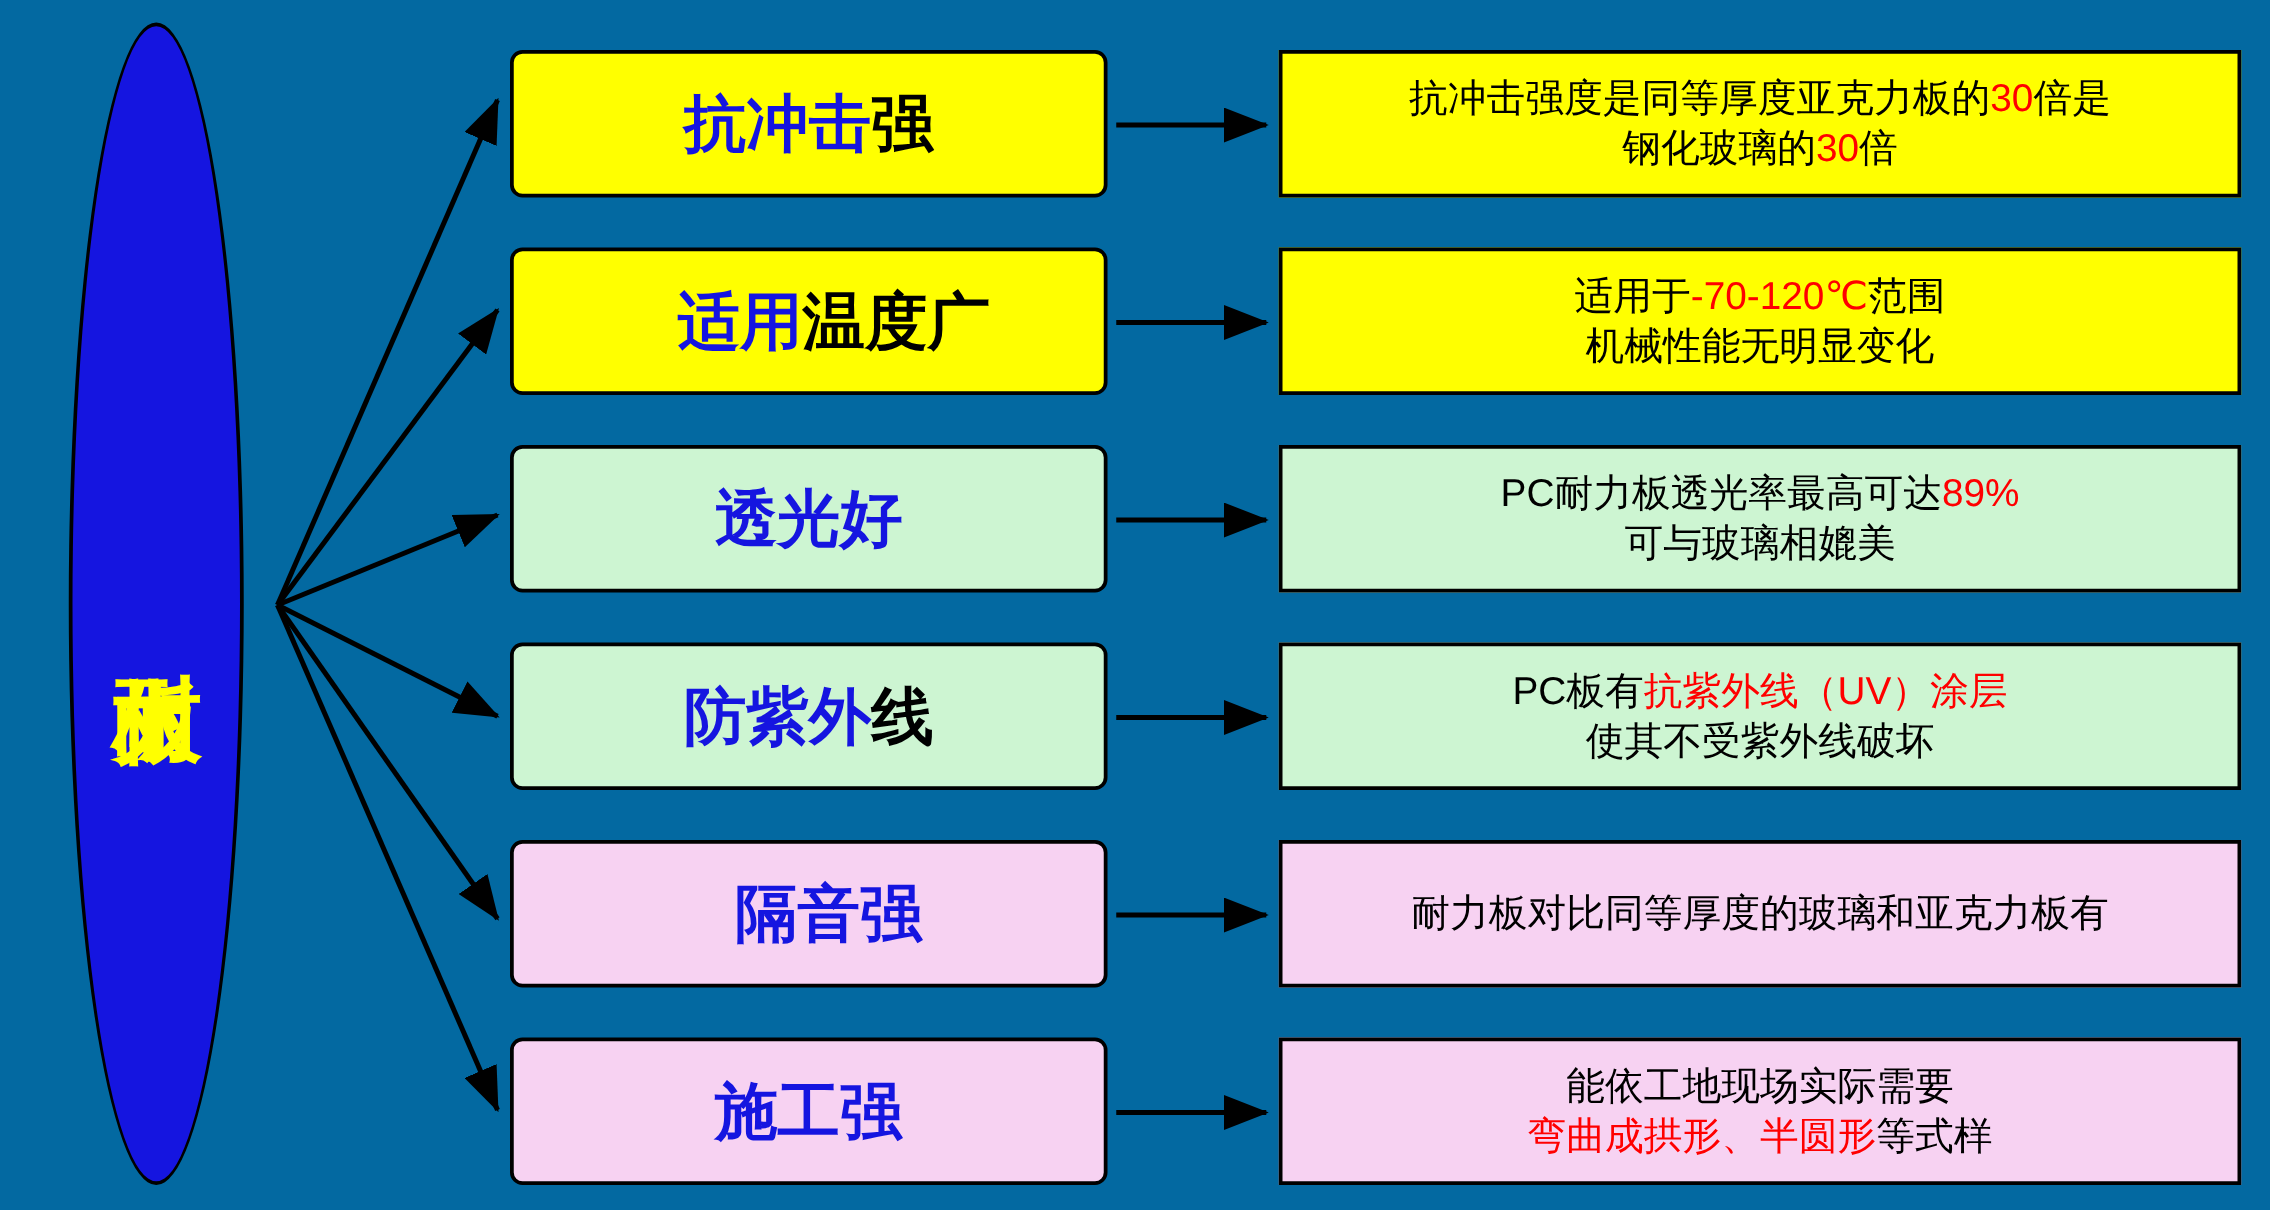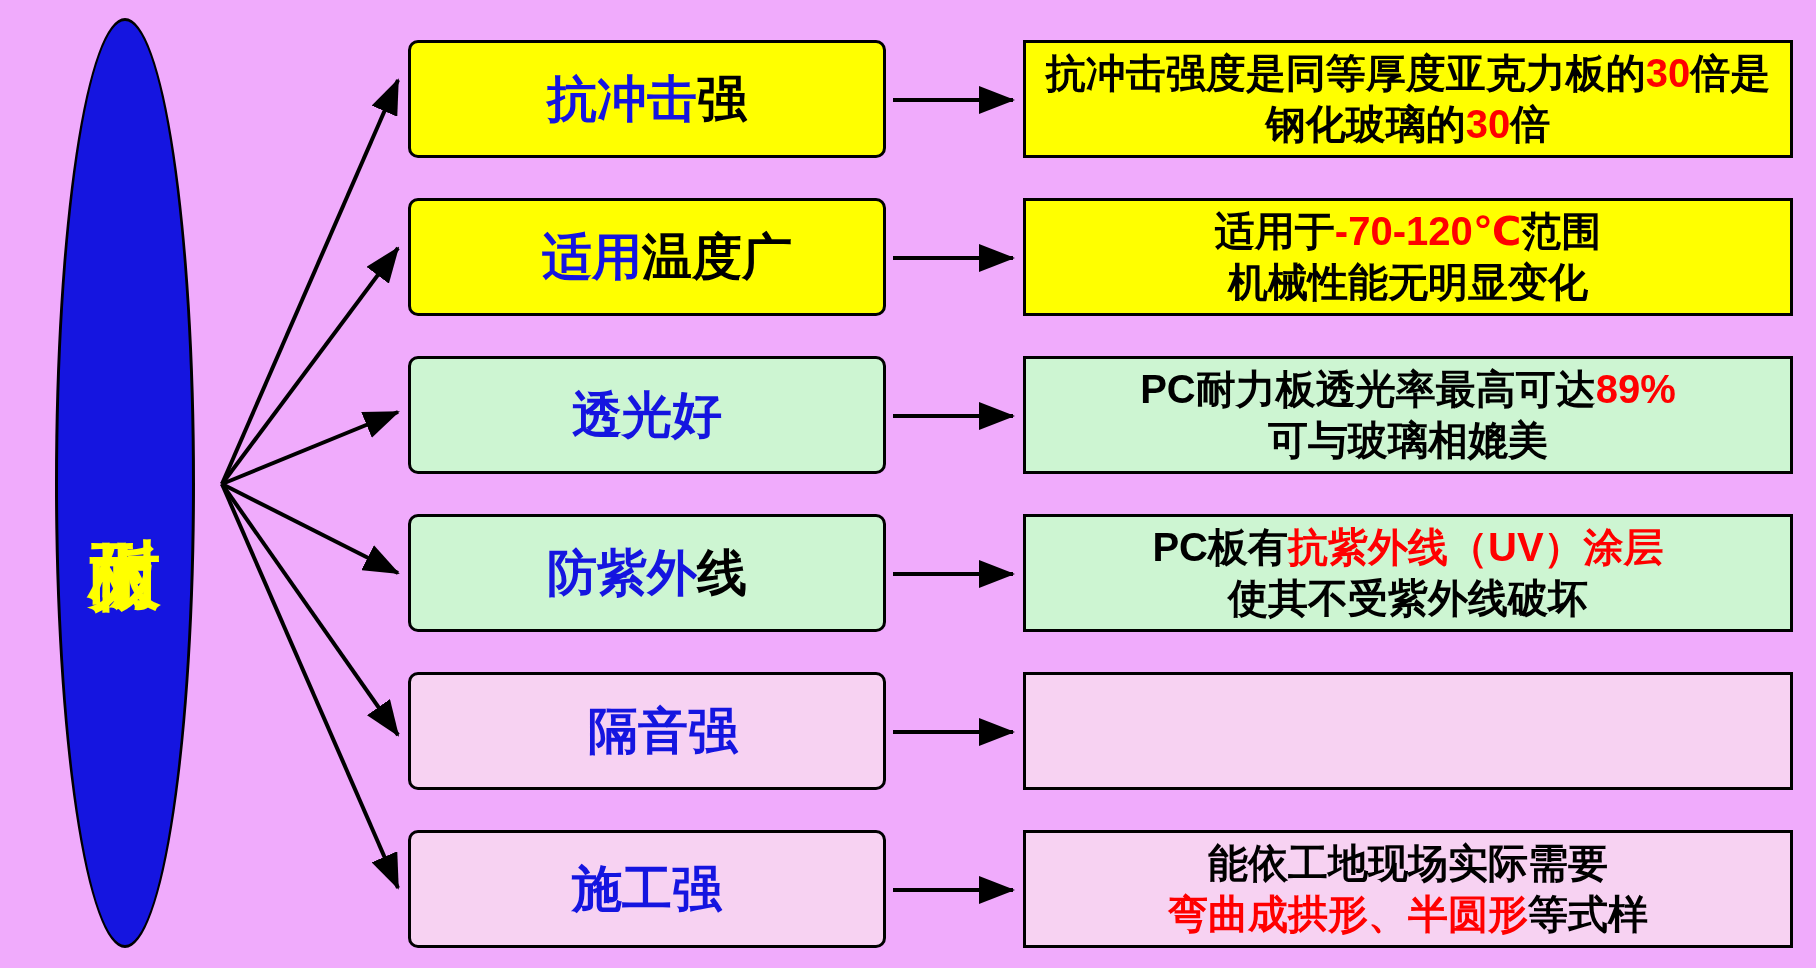--- a/index.html
+++ b/index.html
@@ -10,21 +10,21 @@
   body {
     width: 1816px;
     height: 968px;
     font-family: "Liberation Sans", "DejaVu Sans", sans-serif;
     overflow: hidden;
   }
   #stage {
     position: relative;
     width: 1816px;
     height: 968px;
-    background: #f0abfc;
+    background: #0369a1;
   }
 
   
   #root-node {
     position: absolute;
     left: 55px;
     top: 18px;
     width: 140px;
     height: 930px;
     border-radius: 50% / 50%;
@@ -96,22 +96,22 @@
     height: 118px;
     border: 3px solid #000000;
     box-sizing: border-box;
     display: flex;
     align-items: center;
     justify-content: center;
     text-align: center;
     padding: 0 8px;
   }
   .desc-text {
-    font-size: 40px;
-    font-weight: bold;
+    font-size: 31px;
+    font-weight: normal;
     line-height: 1.28;
     color: #000000;
   }
   .desc-text .r { color: #ff0000; }
 
   
 </style>
 </head>
 <body>
 
@@ -191,21 +191,21 @@
       </div>
     </div>
   </div>
 
   <div class="row" style="top:672px;">
     <div class="title-box" style="background:#f7d2f2;padding-left:32px;">
       <div class="title-text"><span class="b">隔音强</span></div>
     </div>
     <div class="desc-box" style="background:#f7d2f2;">
       <div class="desc-text">
-        <br>
+        <span>耐力板对比同等厚度的玻璃和亚克力板有</span><br>
       </div>
     </div>
   </div>
 
   <div class="row" style="top:830px;">
     <div class="title-box" style="background:#f7d2f2;">
       <div class="title-text"><span class="b">施工强</span></div>
     </div>
     <div class="desc-box" style="background:#f7d2f2;">
       <div class="desc-text">

